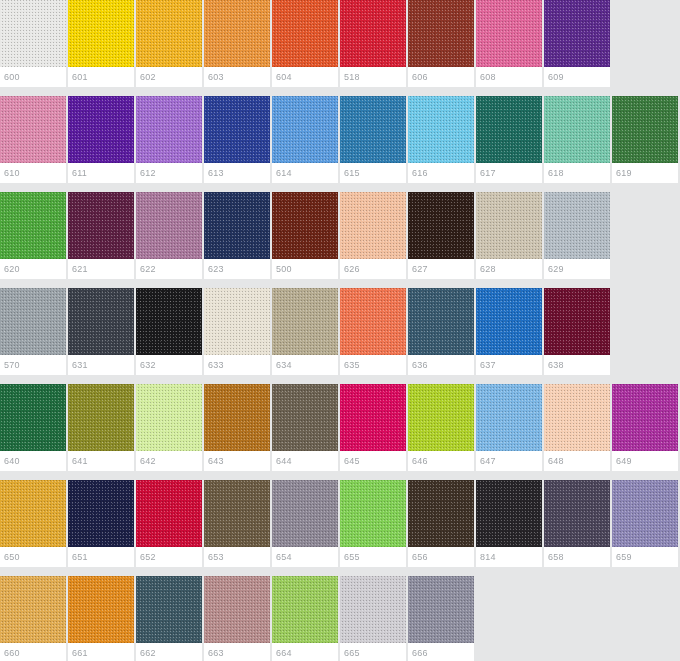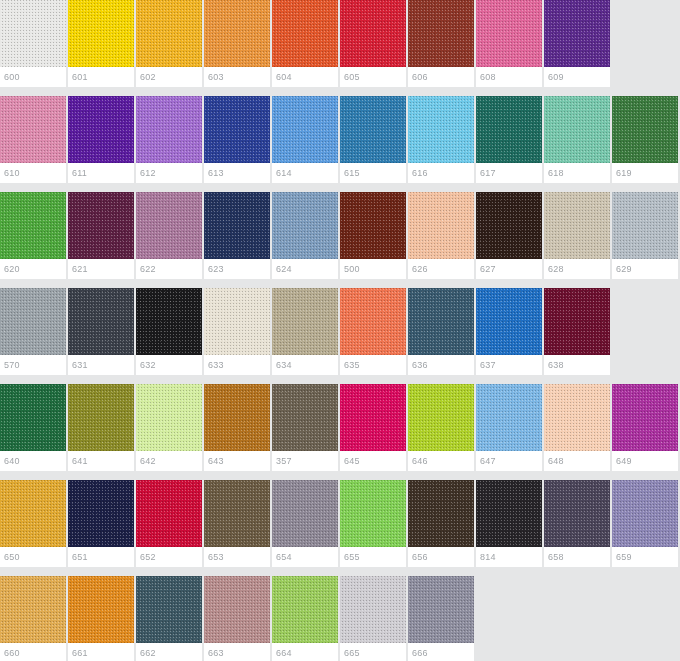--- a/index.html
+++ b/index.html
@@ -93,21 +93,21 @@
       <div class="swatch-cell">
         <div class="swatch-chip" style="background-color: rgb(232, 148, 60);"></div>
         <div class="swatch-label">603</div>
       </div>
       <div class="swatch-cell">
         <div class="swatch-chip" style="background-color: rgb(226, 86, 42);"></div>
         <div class="swatch-label">604</div>
       </div>
       <div class="swatch-cell">
         <div class="swatch-chip" style="background-color: rgb(213, 31, 53);"></div>
-        <div class="swatch-label">605</div>
+        <div class="swatch-label">518</div>
       </div>
       <div class="swatch-cell">
         <div class="swatch-chip" style="background-color: rgb(140, 53, 39);"></div>
         <div class="swatch-label">606</div>
       </div>
       <div class="swatch-cell">
         <div class="swatch-chip" style="background-color: rgb(224, 102, 154);"></div>
         <div class="swatch-label">608</div>
       </div>
       <div class="swatch-cell">
@@ -168,24 +168,20 @@
       </div>
       <div class="swatch-cell">
         <div class="swatch-chip" style="background-color: rgb(168, 119, 155);"></div>
         <div class="swatch-label">622</div>
       </div>
       <div class="swatch-cell">
         <div class="swatch-chip" style="background-color: rgb(34, 50, 92);"></div>
         <div class="swatch-label">623</div>
       </div>
       <div class="swatch-cell">
-        <div class="swatch-chip" style="background-color: rgb(125, 156, 189);"></div>
-        <div class="swatch-label">624</div>
-      </div>
-      <div class="swatch-cell">
         <div class="swatch-chip" style="background-color: rgb(107, 36, 22);"></div>
         <div class="swatch-label">500</div>
       </div>
       <div class="swatch-cell">
         <div class="swatch-chip" style="background-color: rgb(242, 192, 160);"></div>
         <div class="swatch-label">626</div>
       </div>
       <div class="swatch-cell">
         <div class="swatch-chip" style="background-color: rgb(46, 29, 23);"></div>
         <div class="swatch-label">627</div>
@@ -249,21 +245,21 @@
       <div class="swatch-cell">
         <div class="swatch-chip" style="background-color: rgb(211, 237, 160);"></div>
         <div class="swatch-label">642</div>
       </div>
       <div class="swatch-cell">
         <div class="swatch-chip" style="background-color: rgb(178, 113, 30);"></div>
         <div class="swatch-label">643</div>
       </div>
       <div class="swatch-cell">
         <div class="swatch-chip" style="background-color: rgb(107, 97, 81);"></div>
-        <div class="swatch-label">357</div>
+        <div class="swatch-label">644</div>
       </div>
       <div class="swatch-cell">
         <div class="swatch-chip" style="background-color: rgb(216, 10, 94);"></div>
         <div class="swatch-label">645</div>
       </div>
       <div class="swatch-cell">
         <div class="swatch-chip" style="background-color: rgb(174, 208, 41);"></div>
         <div class="swatch-label">646</div>
       </div>
       <div class="swatch-cell">

